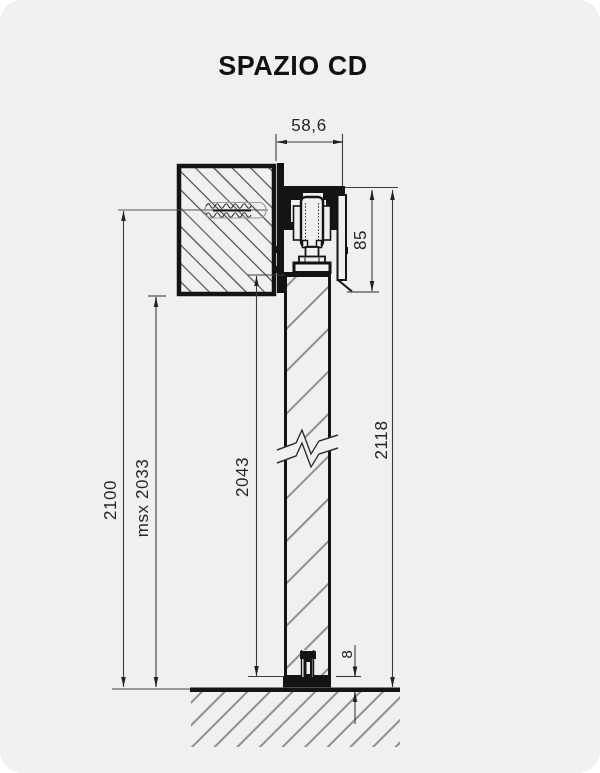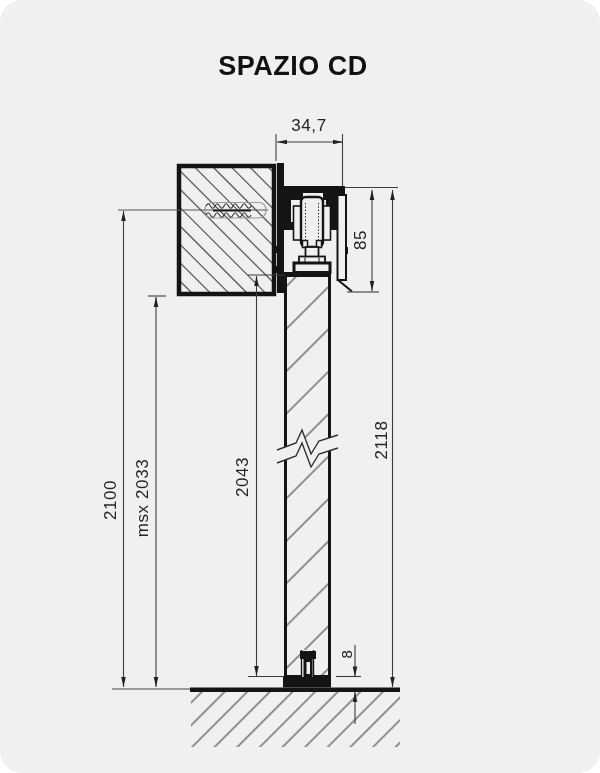--- a/index.html
+++ b/index.html
@@ -146,21 +146,21 @@
       <polygon points="153.7,677 158.3,677 156,687"></polygon>
       <polygon points="254.2,286 258.8,286 256.5,276"></polygon>
       <polygon points="254.2,666 258.8,666 256.5,676"></polygon>
       <polygon points="352.7,666.5 357.3,666.5 355,676.5"></polygon>
       <polygon points="352.7,702 357.3,702 355,692"></polygon>
     </g>
   </svg>
 
   <div class="title">SPAZIO CD</div>
 
-  <div class="dim" style="left:309px;top:126px">34,7</div>
+  <div class="dim" style="left:309px;top:126px">58,6</div>
 
   <div class="dim v" style="left:361px;top:240px">85</div>
 
   <div class="dim v" style="left:382px;top:440px">2118</div>
 
   <div class="dim v" style="left:243px;top:477px">2043</div>
 
   <div class="dim v" style="left:143px;top:498px">msx 2033</div>
 
   <div class="dim v" style="left:111px;top:500px">2100</div>

